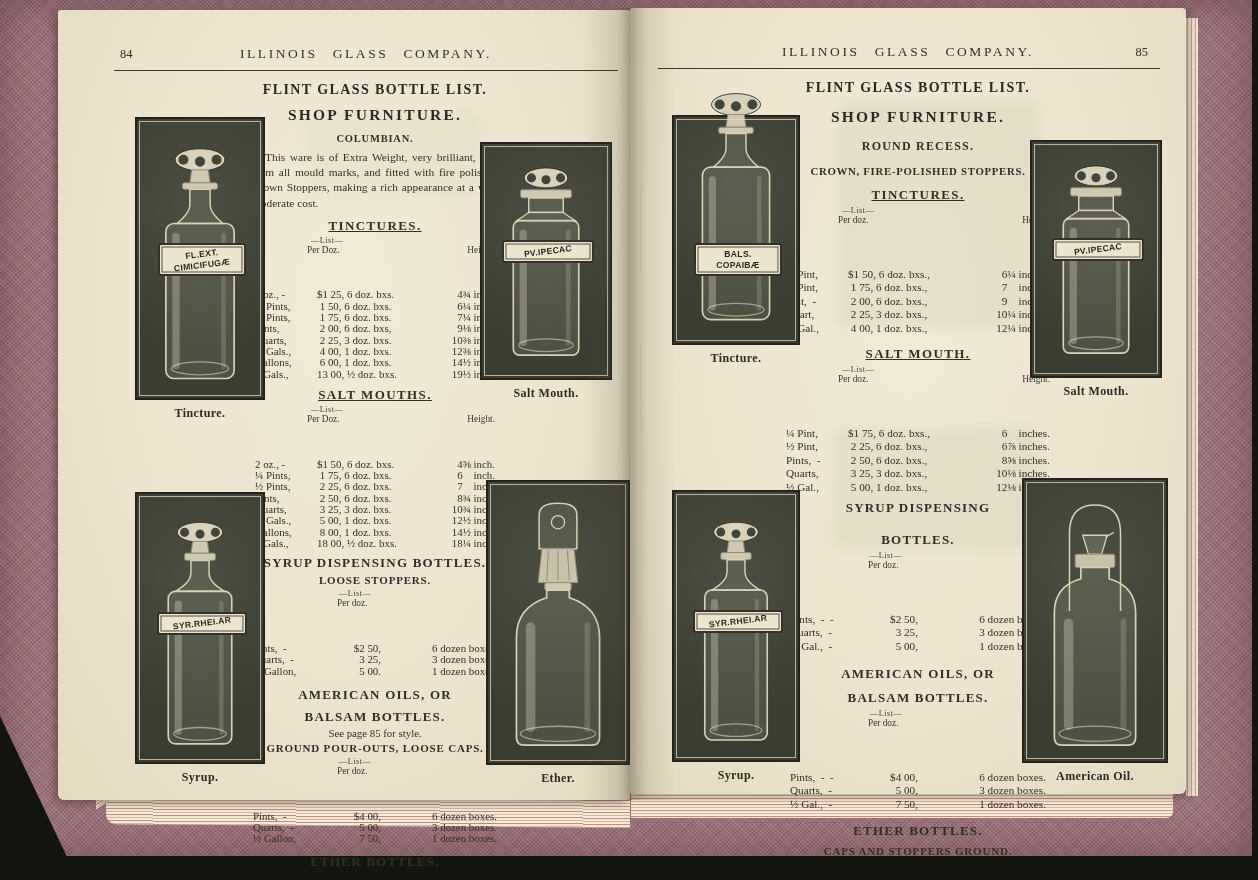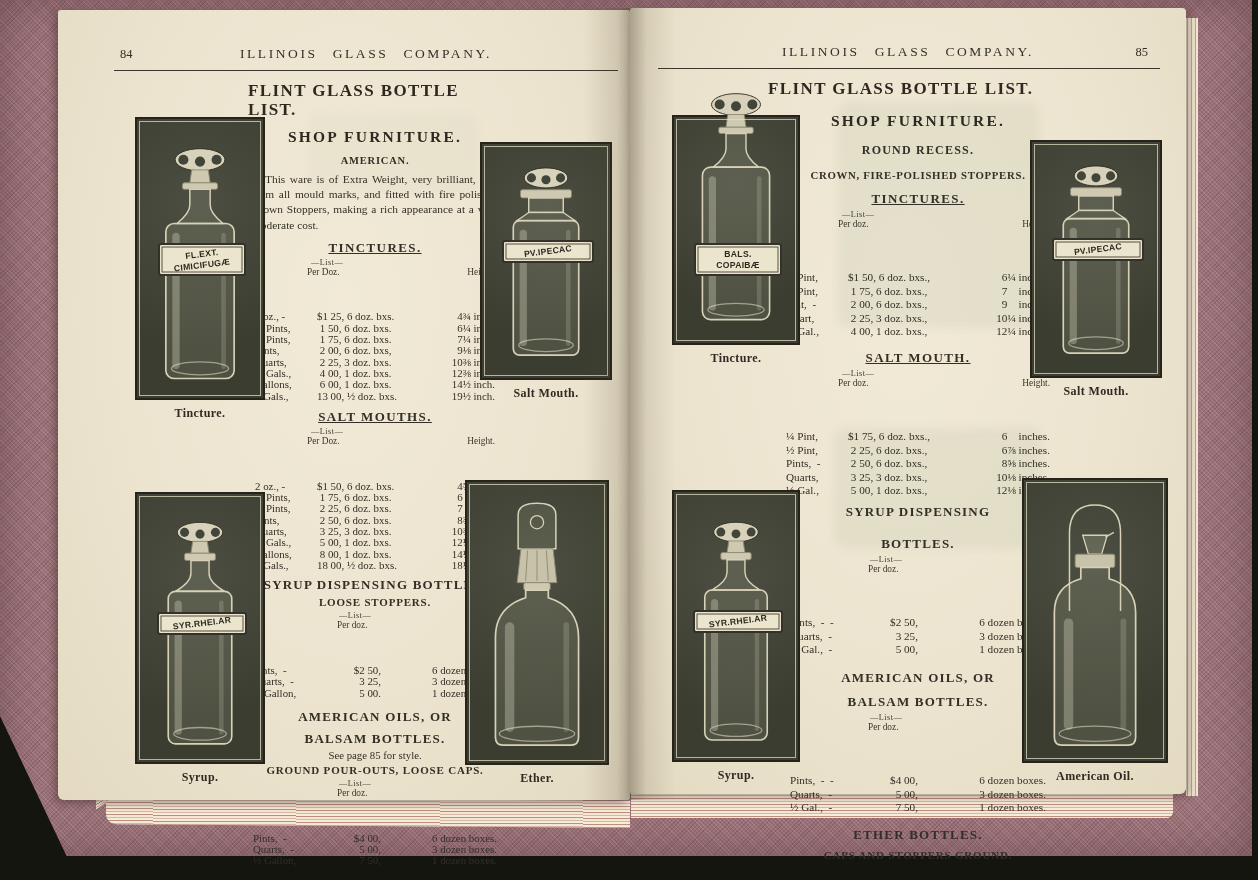--- a/index.html
+++ b/index.html
@@ -40,21 +40,21 @@
   .pn-r{right:38px;}
   .head-rule{position:absolute;top:60px;border-top:1.8px solid #3b372c;}
   .lp-rule{left:56px;right:12px;}
   .rp-rule{left:28px;right:26px;}
 
   
   .col{position:absolute;top:72px;}
   .left-col{left:190px;width:254px;}
   .right-col{left:138px;width:300px;}
 
-  .t-title{font-weight:700;font-size:17px;line-height:1.1;letter-spacing:1.4px;margin:0 0 9px;color:#2d2920;}
+  .t-title{font-weight:700;font-size:14px;line-height:1.1;letter-spacing:1.4px;text-align:center;margin:0 0 9px;color:#2d2920;}
   .rp .t-title{margin-bottom:13px;}
   .t-sub{font-weight:700;font-size:15.5px;letter-spacing:2.2px;text-align:center;margin:0 0 9px;color:#2d2920;}
   .rp .t-sub{margin-bottom:13px;}
   .h3{font-weight:700;font-size:10.5px;letter-spacing:.8px;text-align:center;margin:0 0 6px;}
   .rp .h3{font-size:12px;letter-spacing:1.2px;margin:0 0 11px;}
   .h3b{font-weight:700;font-size:10.8px;letter-spacing:.7px;text-align:center;margin:0 0 10px;}
   .h4{font-weight:700;font-size:13px;letter-spacing:1.4px;text-align:center;margin:7px 0 2px;text-decoration:underline;}
   .rp .h4{margin:6px 0 3px;}
   .h4b{font-weight:700;font-size:13px;letter-spacing:1.2px;text-align:center;margin:6px 0 1px;}
   .h5{font-weight:700;font-size:11px;letter-spacing:.8px;text-align:center;margin:3px 0 3px;}
@@ -107,21 +107,21 @@
   <div class="page left-page">
     <div class="ghost" style="left:250px;top:104px;width:170px;height:80px;opacity:.5"></div>
     <span class="pageno pn-l">84</span>
     <div class="page-head lp-head">ILLINOIS GLASS COMPANY.</div>
     <div class="head-rule lp-rule"></div>
 
     <div class="col left-col lp">
       <h1 class="t-title">FLINT GLASS BOTTLE LIST.</h1>
       <h2 class="t-sub">SHOP FURNITURE.</h2>
 
-      <h3 class="h3">AMERICAN.</h3>
+      <h3 class="h3">COLUMBIAN.</h3>
       <p class="intro">This ware is of Extra Weight, very brilliant, free from all mould marks, and fitted with fire polished Crown Stoppers, making a rich appearance at a very moderate cost.</p>
 
       <section>
         <h4 class="h4">TINCTURES.</h4>
         <div class="thead">
           <span class="tlist">—List—</span>
           <div class="tcols">
             <span>Per Doz.</span>
             <span>Height.</span>
           </div>
@@ -237,21 +237,21 @@
           <rect x="37" y="94" width="8" height="148" rx="4" fill="rgba(238,233,213,0.30)"></rect>
           <rect x="86" y="94" width="5" height="148" rx="2.5" fill="rgba(238,233,213,0.18)"></rect>
         </svg>
         <div class="blabel slant" style="left:20px;top:118px;width:90px">
           <span class="ll">SYR.RHEI.AR</span>
         </div>
       </div>
       <figcaption class="caption">Syrup.</figcaption>
     </figure>
 
-    <figure class="figure" style="left:407px;top:470px">
+    <figure class="figure" style="left:428px;top:470px">
       <div class="plate" style="width:144px;height:285px">
         <svg width="136" height="270" viewBox="0 0 144 272">
           <path d="M52,52 L52,16 Q52,4 72,4 Q92,4 92,16 L92,52 Z" fill="rgba(215,210,185,0.12)" stroke="#d7d1b8" stroke-width="1.6"></path>
           <circle cx="72" cy="24" r="7" fill="none" stroke="#d7d1b8" stroke-width="1.4"></circle>
           <polygon points="55,52 89,52 93,88 51,88" fill="#c8c2aa" stroke="#8f8a74"></polygon>
           <line x1="62" y1="54" x2="60" y2="86" stroke="#8f8a74"></line>
             <line x1="72" y1="54" x2="72" y2="86" stroke="#8f8a74"></line>
             <line x1="82" y1="54" x2="84" y2="86" stroke="#8f8a74"></line>
           <rect x="58" y="88" width="28" height="8" rx="2" fill="#cfc9b1" stroke="#8f8a74"></rect>
           <path d="M60,96 L60,104 Q28,114 28,146 L28,252 Q28,260 36,260 L108,260 Q116,260 116,252 L116,146 Q116,114 84,104 L84,96 Z" fill="rgba(215,210,185,0.14)" stroke="#d7d1b8" stroke-width="1.8"></path>

